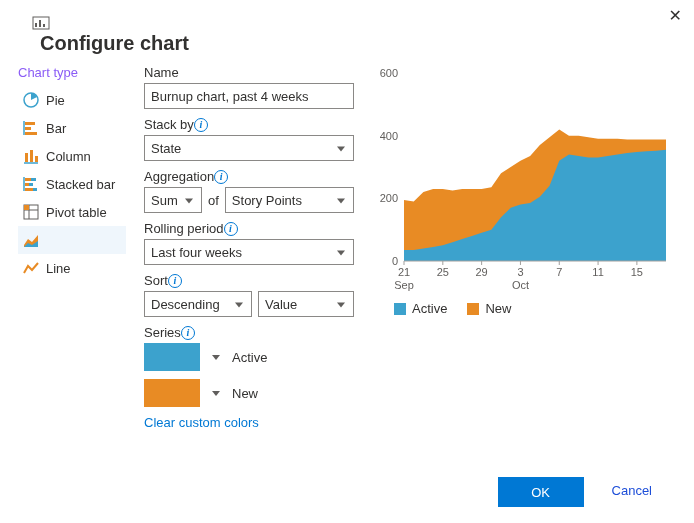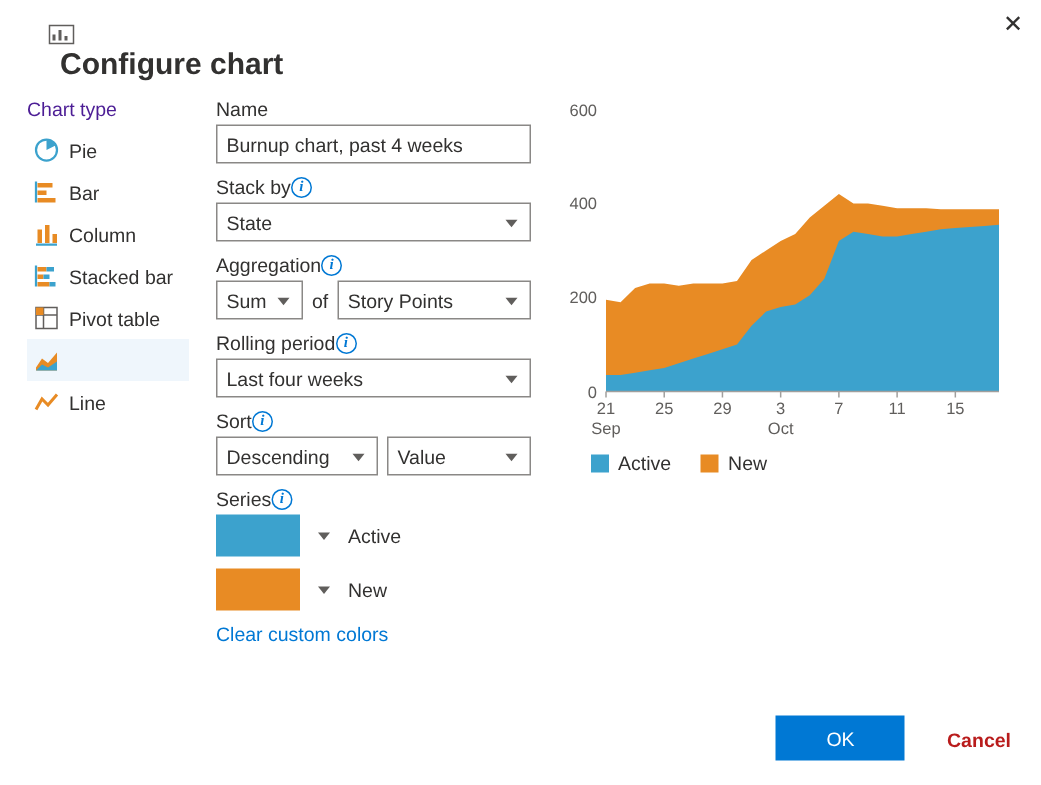--- a/index.html
+++ b/index.html
@@ -35,21 +35,21 @@
   .main {
     display: flex;
     padding: 0 0 0 18px;
     gap: 18px;
   }
   .left {
     width: 108px;
   }
   .section-label {
     font-size: 13px;
-    color: #4c1d95;
+    color: #8b5cf6;
     margin-bottom: 6px;
   }
   .type-item {
     display: flex;
     align-items: center;
     height: 28px;
     padding: 0 4px;
     cursor: pointer;
     gap: 6px;
   }
@@ -160,43 +160,42 @@
   .legend {
     display: flex;
     gap: 20px;
     padding: 6px 0 0 22px;
     font-size: 13px;
   }
   .legend-item { display: flex; align-items: center; gap: 6px; }
   .legend-sw { width: 12px; height: 12px; }
   .footer {
     position: absolute;
-    right: 10px;
+    right: 32px;
     bottom: 16px;
     display: flex;
     gap: 18px;
-    align-items: flex-end;
+    align-items: flex-start;
   }
   .btn-ok {
     background: #0078d4;
     color: #fff;
     border: none;
     width: 86px;
     height: 30px;
     font-size: 13px;
     cursor: pointer;
   }
   .btn-cancel {
     background: none;
     border: none;
     cursor: pointer;
     font-size: 13px;
-    color: #b91c1c;
+    color: #1d4ed8;
     padding: 6px 10px;
-    font-weight: bold;
   }
   svg { display: block; }
 </style>
 </head>
 <body>
 
 <div class="close">✕</div>
 
 <div class="header">
   <span class="ico">

